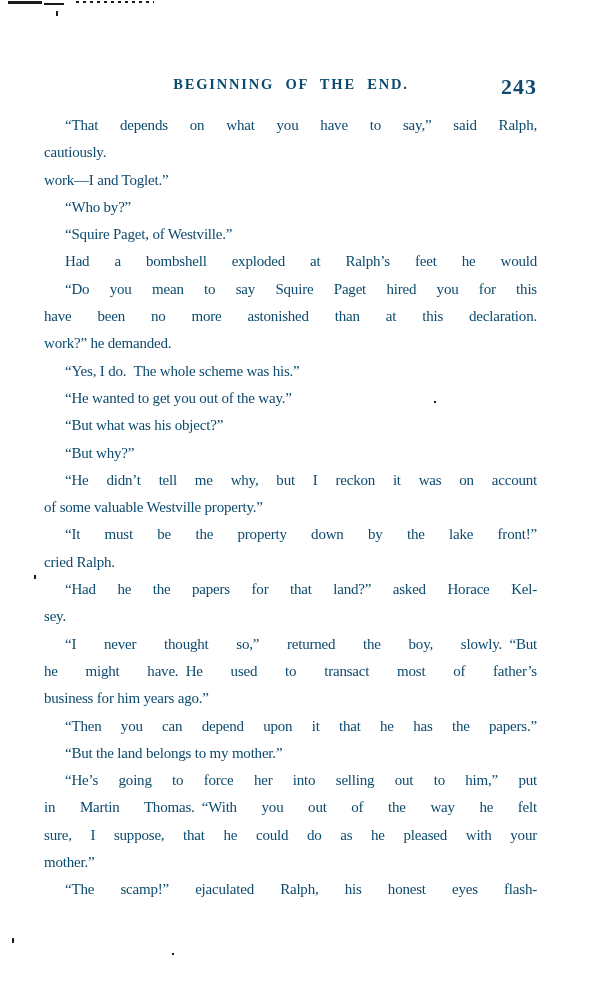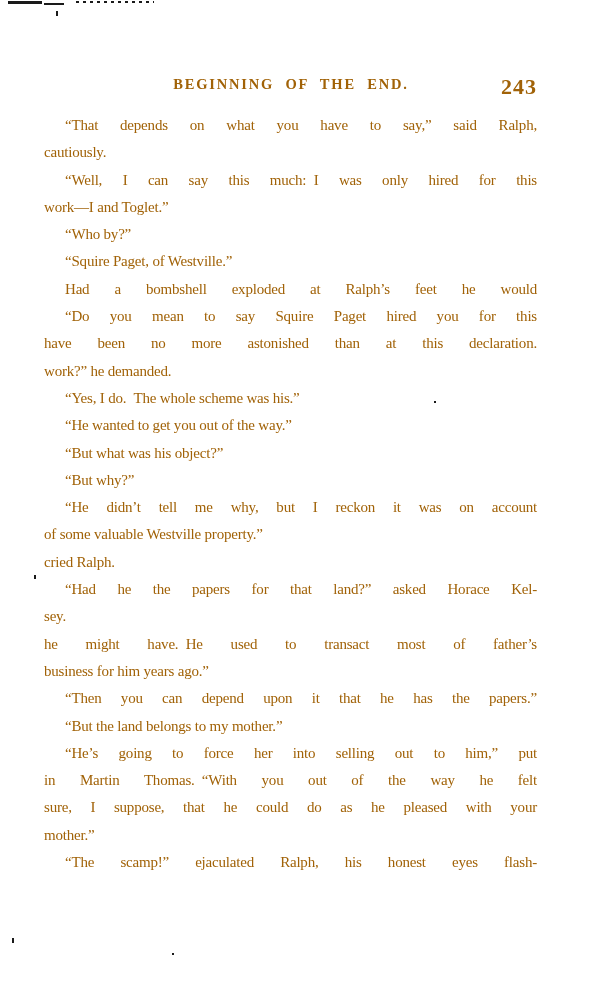--- a/index.html
+++ b/index.html
@@ -7,21 +7,21 @@
     padding: 0;
     background: #e8e8e8;
   }
   .page {
     position: relative;
     width: 615px;
     height: 1005px;
     background: #ffffff;
     overflow: hidden;
     font-family: "Liberation Serif", "DejaVu Serif", serif;
-    color: #a16207;
+    color: #0c4a6e;
   }
   
   .header {
     position: absolute;
     left: 45px;
     top: 74px;
     width: 492px;
     height: 22px;
   }
   .running-title {
@@ -88,37 +88,38 @@
   <div class="artifact" style="left:172px; top:953px; width:2px; height:2px;"></div>
 
   <div class="header">
     <span class="running-title">BEGINNING OF THE END.</span>
     <span class="page-number">243</span>
   </div>
 
   <div class="text-block">
       <div class="line indent">“That depends on what you have to say,” said Ralph,</div>
       <div class="line end">cautiously.</div>
-      <div class="line indent">“Well, I can say this much: I was only hired for this</div>
       <div class="line end">work—I and Toglet.”</div>
       <div class="line indent end">“Who by?”</div>
       <div class="line indent end">“Squire Paget, of Westville.”</div>
       <div class="line indent">Had a bombshell exploded at Ralph’s feet he would</div>
       <div class="line indent">“Do you mean to say Squire Paget hired you for this</div>
       <div class="line">have been no more astonished than at this declaration.</div>
       <div class="line end">work?” he demanded.</div>
       <div class="line indent end">“Yes, I do. The whole scheme was his.”</div>
       <div class="line indent end">“He wanted to get you out of the way.”</div>
       <div class="line indent end">“But what was his object?”</div>
       <div class="line indent end">“But why?”</div>
       <div class="line indent">“He didn’t tell me why, but I reckon it was on account</div>
       <div class="line end">of some valuable Westville property.”</div>
+      <div class="line indent">“It must be the property down by the lake front!”</div>
       <div class="line end">cried Ralph.</div>
       <div class="line indent">“Had he the papers for that land?” asked Horace Kel-</div>
       <div class="line end">sey.</div>
+      <div class="line indent">“I never thought so,” returned the boy, slowly. “But</div>
       <div class="line">he might have. He used to transact most of father’s</div>
       <div class="line end">business for him years ago.”</div>
       <div class="line indent">“Then you can depend upon it that he has the papers.”</div>
       <div class="line indent end">“But the land belongs to my mother.”</div>
       <div class="line indent">“He’s going to force her into selling out to him,” put</div>
       <div class="line">in Martin Thomas. “With you out of the way he felt</div>
       <div class="line">sure, I suppose, that he could do as he pleased with your</div>
       <div class="line end">mother.”</div>
       <div class="line indent">“The scamp!” ejaculated Ralph, his honest eyes flash-</div>
     </div>

